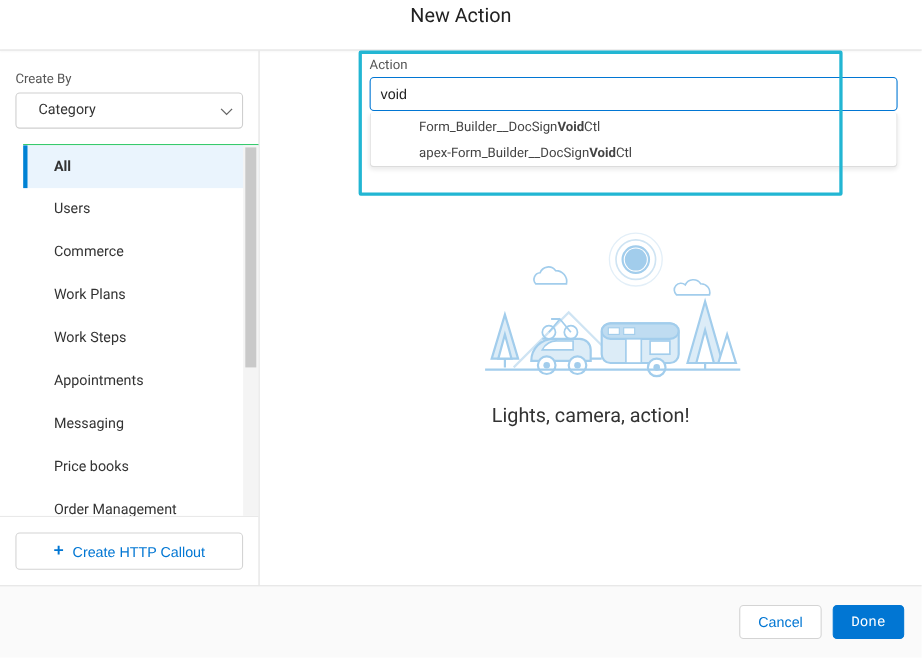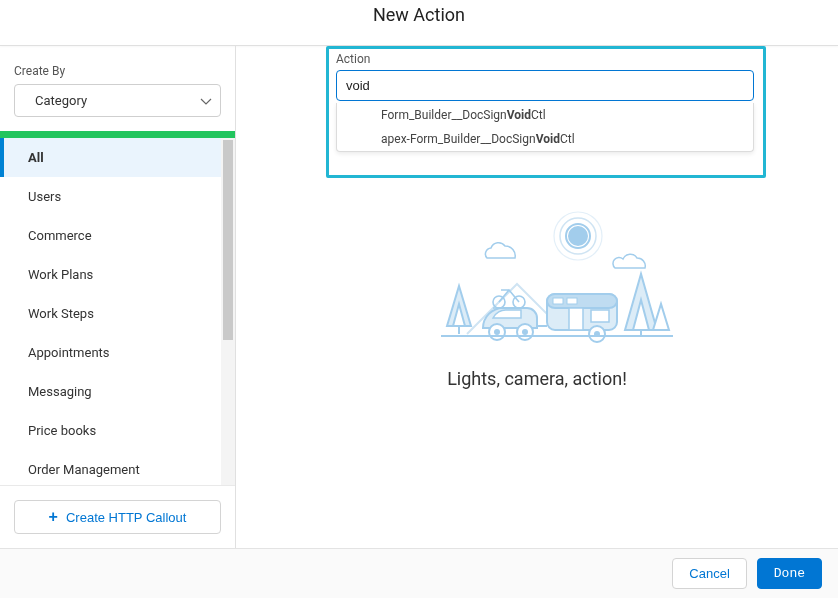--- a/index.html
+++ b/index.html
@@ -11,49 +11,49 @@
   .header-rule { height: 1px; background: #e0e0e0; width: 100%; margin-top: 8px; box-shadow: 0 1px 2px rgba(0,0,0,0.05); }
 
   .body { flex: 1 1 auto; display: flex; min-height: 0; position: relative; }
 
   .sidebar { width: 236px; flex: 0 0 236px; border-right: 1px solid #e0e0e0; display: flex; flex-direction: column; position: relative; padding-top: 18px; }
   .filter-label { font-size: 12px; color: #555; margin: 0 14px 6px 14px; }
   .filter-select { margin: 0 14px 14px 14px; border: 1px solid #cfcfcf; border-radius: 4px; padding: 8px 30px 8px 20px; font-size: 13px; color: #333; position: relative; background: #fff; cursor: pointer; }
   .filter-select .caret { position: absolute; right: 8px; top: 50%; transform: translateY(-50%); }
   .caret svg { display: block; }
 
-  .list-container { flex: 1 1 auto; overflow: hidden; position: relative; border-top: 7px solid #22c55e; }
+  .list-container { flex: 1 1 auto; overflow: hidden; position: relative; border-top: 1px solid #22c55e; margin-left: 21px; }
   .list-scroll { position: absolute; inset: 0; overflow: hidden; }
   .list-item { padding: 12px 18px 12px 28px; font-size: 13px; color: #333; cursor: pointer; }
   .list-item.selected { background: #eaf4fd; border-left: 4px solid #0082d4; padding-left: 24px; font-weight: 700; }
   .fake-scrollbar { position: absolute; right: 0; top: 0; bottom: 0; width: 14px; background: #f4f4f4; }
   .fake-scrollbar .thumb { position: absolute; left: 2px; right: 2px; top: 2px; height: 200px; background: #c9c9c9; border-radius: 0; }
 
   .sidebar-footer { padding: 14px; border-top: 1px solid #e9e9e9; }
   .http-btn { width: 100%; border: 1px solid #d4d4d4; border-radius: 4px; background: #fff; color: #0176d3; font-size: 13px; padding: 8px 6px; display: flex; align-items: center; justify-content: center; gap: 8px; cursor: pointer; }
   .http-btn .plus { font-weight: 700; font-size: 16px; line-height: 1; color: #0176d3; }
 
   .main { flex: 1 1 auto; position: relative; display: flex; flex-direction: column; align-items: center; }
 
   .highlight-box { position: absolute; top: 0px; left: 90px; width: 440px; height: 132px; border: 3px solid #22b6d3; border-radius: 2px; pointer-events: none; z-index: 4; }
 
-  .action-field-wrap { position: absolute; top: 6px; left: 100px; width: 418px; z-index: 3; }
+  .action-field-wrap { position: absolute; top: 6px; left: 100px; width: 480px; z-index: 3; }
   .af-label { font-size: 12px; color: #555; margin-bottom: 4px; display: block; }
   .af-input-wrap { position: relative; }
   .af-input { width: 100%; font-size: 13px; padding: 7px 9px; border: 1px solid #0176d3; border-radius: 4px; outline: none; color: #222; background: #fff; }
   .af-dropdown { margin-top: 2px; border: 1px solid #dcdcdc; border-top: none; border-radius: 0 0 4px 4px; background: #fff; box-shadow: 0 2px 4px rgba(0,0,0,0.08); }
   .af-option { padding: 5px 10px 5px 44px; font-size: 12px; color: #444; cursor: pointer; }
   .af-option b { font-weight: 700; }
 
   .illo-wrap { margin-top: 150px; text-align: center; }
   .illo-svg { display: block; margin: 0 auto; }
   .illo-heading { font-size: 18px; font-weight: 400; color: #333; margin: 12px 0 6px; }
   .illo-sub { font-size: 12.5px; color: #555; margin: 0; }
 
-  .footer { height: 50px; background: #fafafa; border-top: 1px solid #e3e3e3; display: flex; align-items: center; justify-content: flex-end; gap: 10px; padding: 0 16px; }
+  .footer { height: 66px; background: #fafafa; border-top: 1px solid #e3e3e3; display: flex; align-items: center; justify-content: flex-end; gap: 10px; padding: 0 16px; }
   .btn { font-size: 13px; border-radius: 4px; padding: 7px 16px; cursor: pointer; }
   .btn-secondary { background: #fff; border: 1px solid #d4d4d4; color: #0176d3; }
   .btn-primary { background: #0176d3; border: 1px solid #0176d3; color: #fff; font-family: Liberation Mono, monospace; }
 </style>
 </head>
 <body>
 
 <div class="modal-wrap">
 
   <div class="header">

